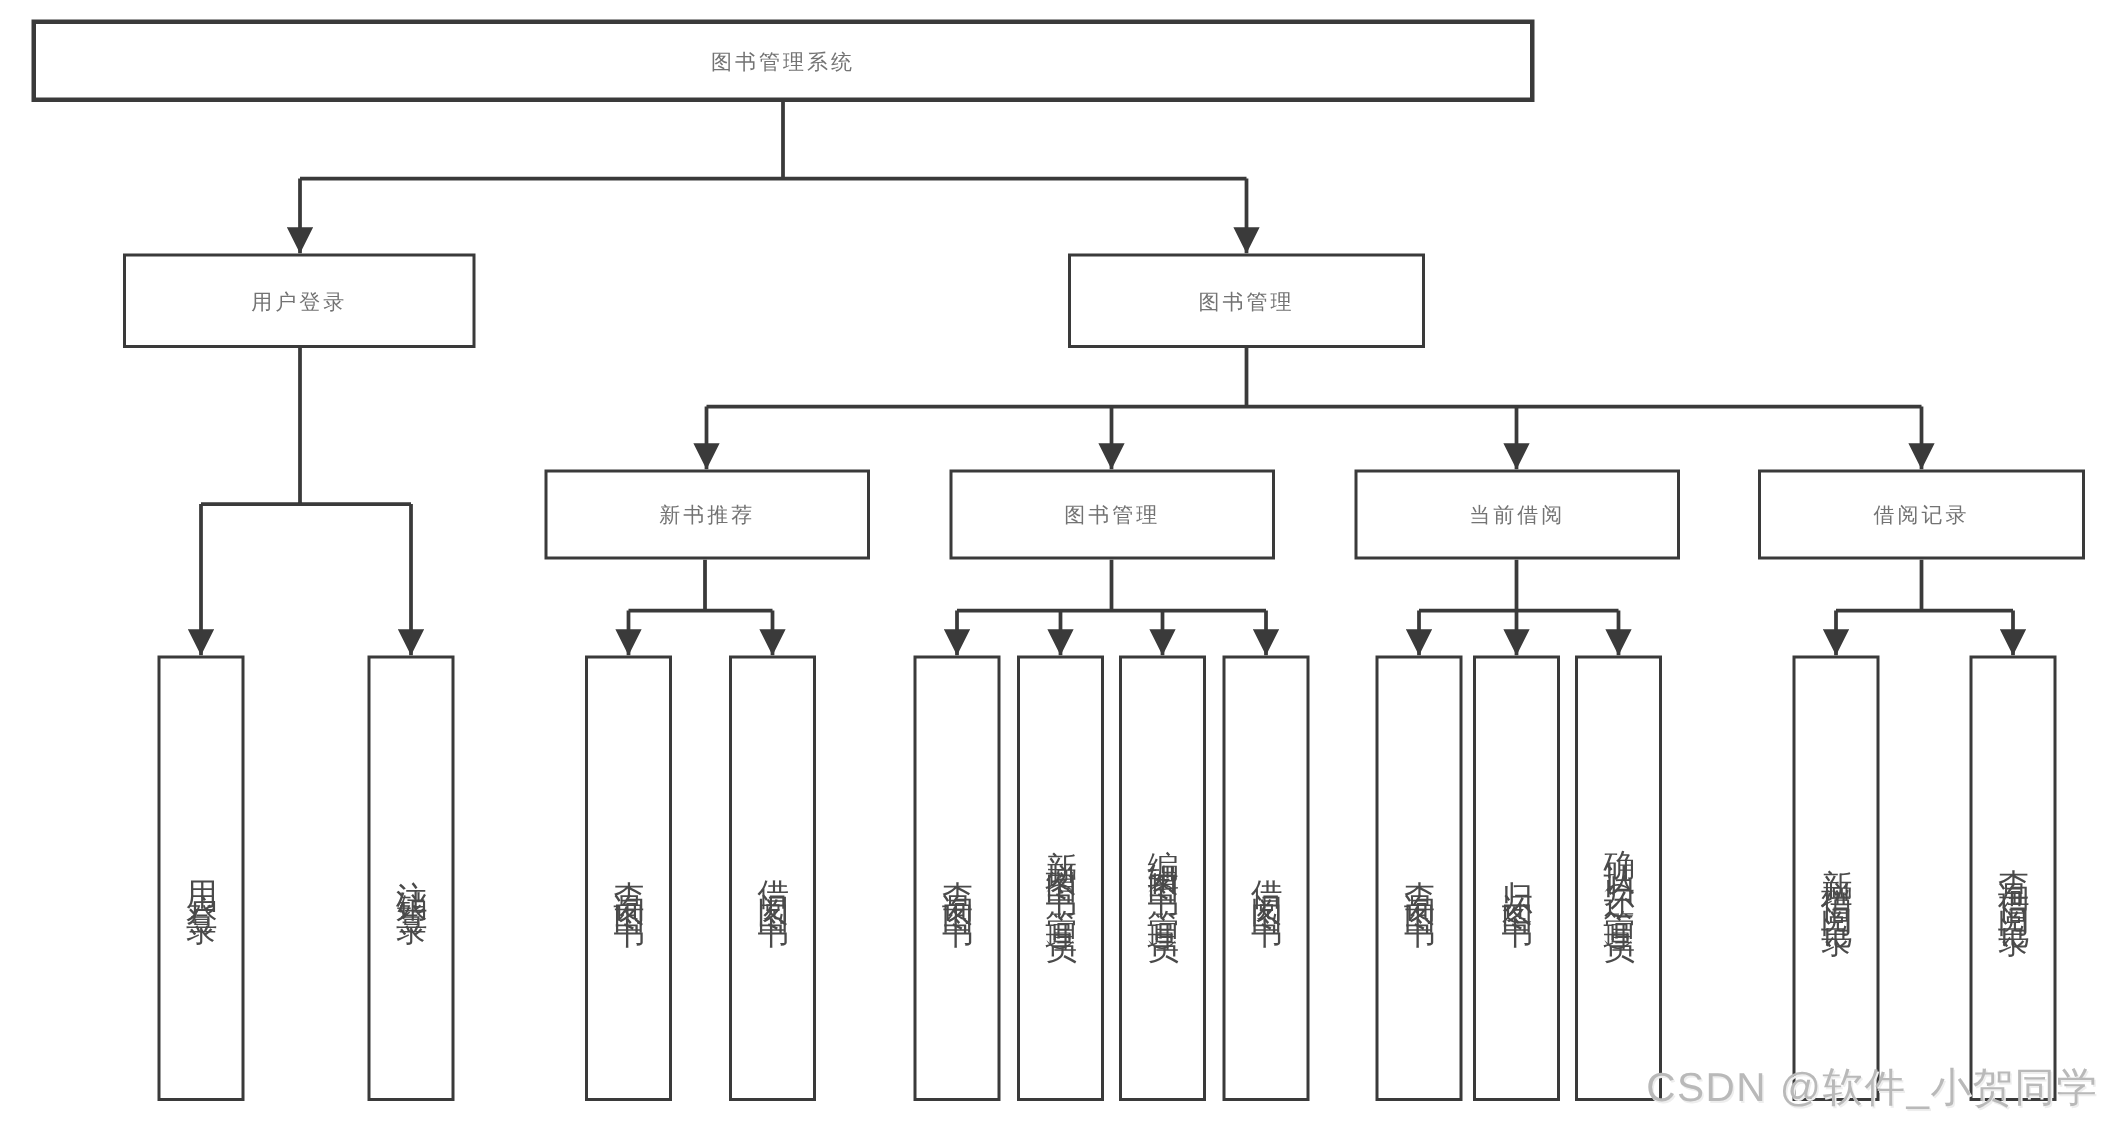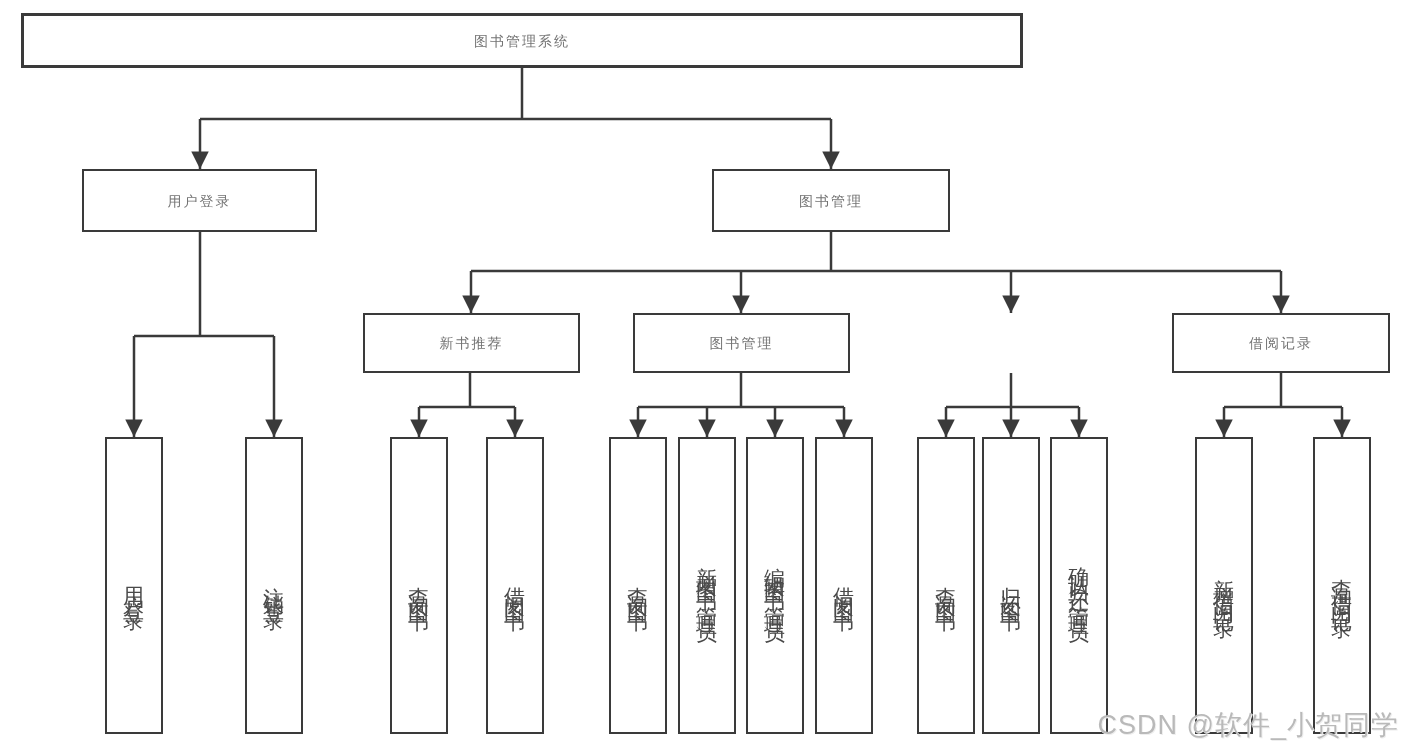--- a/index.html
+++ b/index.html
@@ -122,20 +122,23 @@
   <div class="box lvl2" style="left:712px; width:238px;">
     <span class="hlbl">图书管理</span>
   </div>
 
   <div class="box lvl3" style="left:363px;">
     <span class="hlbl">新书推荐</span>
   </div>
   <div class="box lvl3" style="left:633px;">
     <span class="hlbl">图书管理</span>
   </div>
+  <div class="box lvl3" style="left:903px;">
+    <span class="hlbl">当前借阅</span>
+  </div>
   <div class="box lvl3" style="left:1172px; width:218px;">
     <span class="hlbl">借阅记录</span>
   </div>
 
   <div class="box leaf" style="left:105px;">
     <span class="vlbl">用户登录</span>
   </div>
   <div class="box leaf" style="left:245px;">
     <span class="vlbl">注销登录</span>
   </div>

